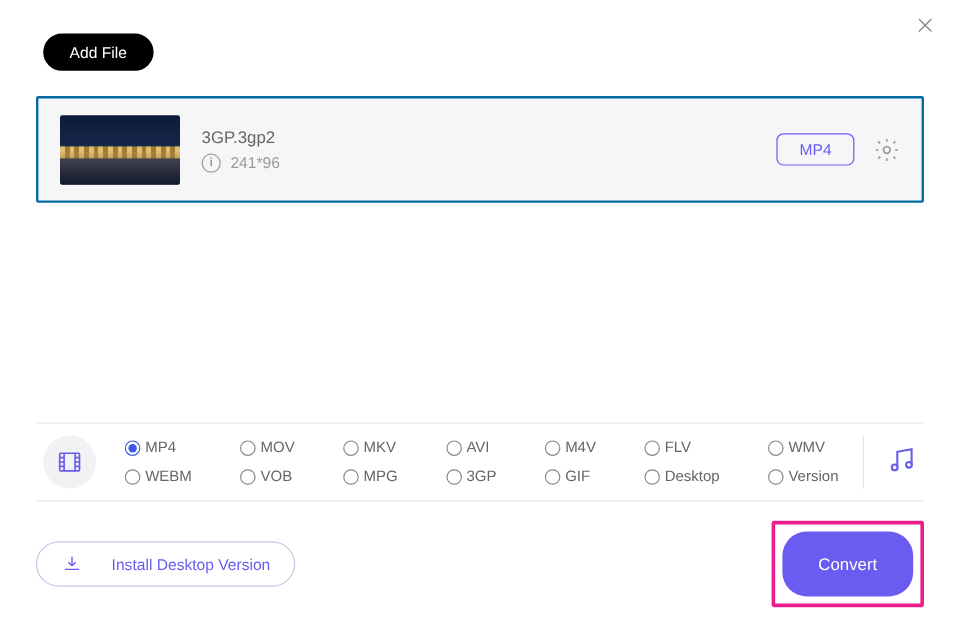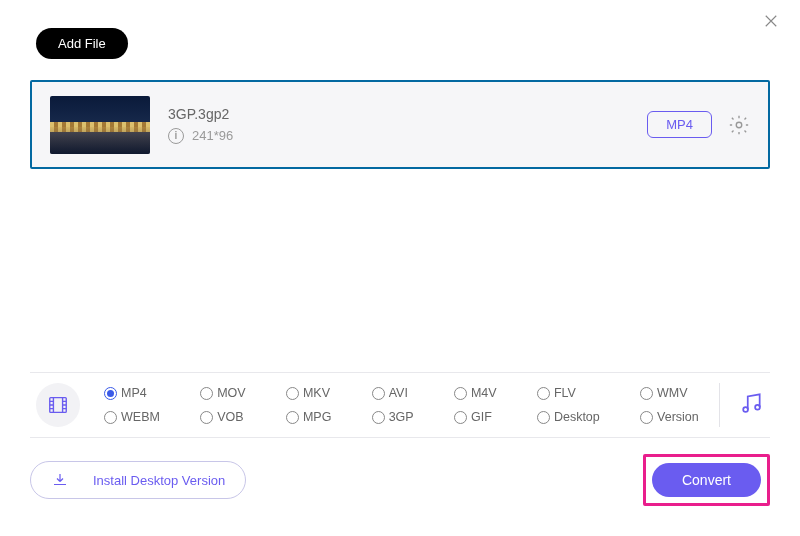--- a/index.html
+++ b/index.html
@@ -195,21 +195,21 @@
     .convert-wrap {
       border: 3px solid #e91e8c;
       padding: 6px;
       border-radius: 2px;
     }
     .convert-btn {
       background: #6a5cf0;
       color: #fff;
       border: none;
       border-radius: 20px;
-      padding: 9px 30px;
+      padding: 19px 30px;
       font-size: 14px;
       cursor: pointer;
     }
   </style>
 </head>
 <body>
 
 <div class="close-btn">
   <svg viewBox="0 0 24 24" fill="none" stroke="currentColor" stroke-width="1.5">
     <path d="M5 5 L19 19 M19 5 L5 19"></path>

